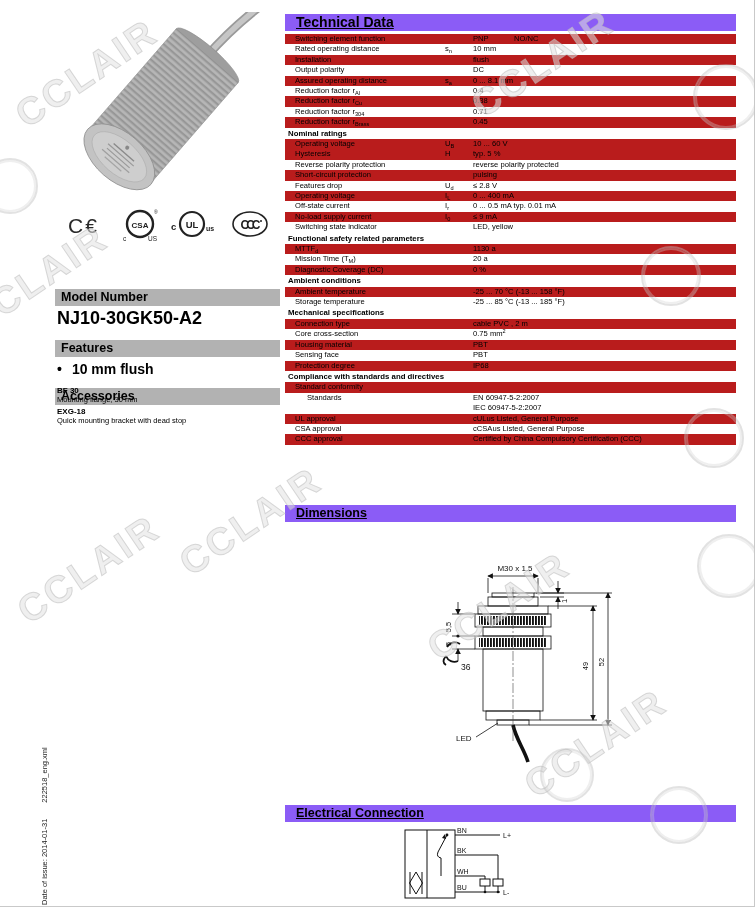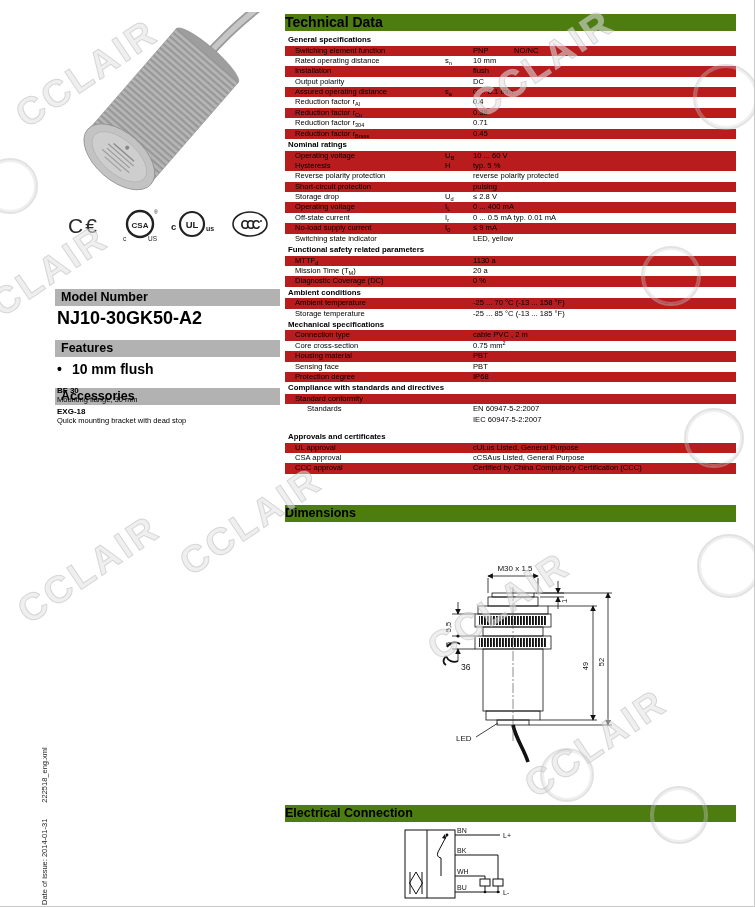--- a/index.html
+++ b/index.html
@@ -31,22 +31,22 @@
   .model-no{position:absolute;left:57px;top:308px;font-weight:bold;font-size:18px;}
   .feature{position:absolute;left:57px;top:361px;font-weight:bold;font-size:14px;}
   .feature::before{content:"•";margin-right:10px;}
   .accs{position:absolute;left:57px;top:383px;font-size:7.5px;line-height:9px;}
   .acc-name{font-weight:bold;font-size:8px;margin-top:3px;}
   
   .vmeta{position:absolute;left:40px;top:905px;transform:rotate(-90deg);transform-origin:0 0;
          white-space:nowrap;font-size:7.5px;color:#222;}
   .vmeta span{margin-right:16px;}
   
-  .bar{position:absolute;left:285px;width:451px;height:17px;background:#4d7c0f;
-       font-weight:bold;font-size:12.5px;line-height:17px;padding-left:0;box-sizing:border-box;}
+  .bar{position:absolute;left:285px;width:451px;height:17px;background:#8b5cf6;
+       font-weight:bold;font-size:12.5px;line-height:17px;padding-left:11px;box-sizing:border-box;text-decoration:underline;}
   .bar.tech{top:14px;font-size:14px;}
   .bar.dims{top:505px}.bar.elec{top:805px}
   .spec{position:absolute;left:285px;top:34px;width:451px;}
   .sec-title{font-weight:bold;font-size:7.8px;height:11.5px;line-height:12px;padding-left:3px;}
   .sec-title.gap{margin-top:6px;}
   .spec-row{position:relative;height:10.4px;line-height:10.4px;font-size:7.6px;}
   .spec-row.shaded{background:#b91c1c;}
   .spec-row.tall{height:20.8px;}
   .spec-row .lbl{display:inline-block;}
   .lbl.ind1{padding-left:10px;}.lbl.ind2{padding-left:22px;}
@@ -138,57 +138,55 @@
   <div class="lbar accessories">Accessories</div>
   <div class="accs">
     <div class="acc-name">BF 30</div>
     <div class="acc-desc">Mounting flange, 30 mm</div>
     <div class="acc-name">EXG-18</div>
     <div class="acc-desc">Quick mounting bracket with dead stop</div>
   </div>
 
   <div class="bar tech">Technical Data</div>
   <div class="spec">
-      <div class="sec-title">General specifications</div>
       <div class="spec-row shaded"><span class="lbl ind1">Switching element function</span><span class="val">PNP</span><span class="val2">NO/NC</span></div>
       <div class="spec-row"><span class="lbl ind1">Rated operating distance</span><span class="sym">s<sub>n</sub></span><span class="val">10 mm</span></div>
       <div class="spec-row shaded"><span class="lbl ind1">Installation</span><span class="val">flush</span></div>
       <div class="spec-row"><span class="lbl ind1">Output polarity</span><span class="val">DC</span></div>
       <div class="spec-row shaded"><span class="lbl ind1">Assured operating distance</span><span class="sym">s<sub>a</sub></span><span class="val">0 ... 8.1 mm</span></div>
       <div class="spec-row"><span class="lbl ind1">Reduction factor r<sub>Al</sub></span><span class="val">0.4</span></div>
       <div class="spec-row shaded"><span class="lbl ind1">Reduction factor r<sub>Cu</sub></span><span class="val">0.38</span></div>
       <div class="spec-row"><span class="lbl ind1">Reduction factor r<sub>304</sub></span><span class="val">0.71</span></div>
       <div class="spec-row shaded"><span class="lbl ind1">Reduction factor r<sub>Brass</sub></span><span class="val">0.45</span></div>
       <div class="sec-title">Nominal ratings</div>
       <div class="spec-row shaded"><span class="lbl ind1">Operating voltage</span><span class="sym">U<sub>B</sub></span><span class="val">10 ... 60 V</span></div>
       <div class="spec-row shaded"><span class="lbl ind1">Hysteresis</span><span class="sym">H</span><span class="val">typ. 5  %</span></div>
       <div class="spec-row"><span class="lbl ind1">Reverse polarity protection</span><span class="val">reverse polarity protected</span></div>
       <div class="spec-row shaded"><span class="lbl ind1">Short-circuit protection</span><span class="val">pulsing</span></div>
-      <div class="spec-row"><span class="lbl ind1">Storage drop</span><span class="sym">U<sub>d</sub></span><span class="val">≤ 2.8 V</span></div>
+      <div class="spec-row"><span class="lbl ind1">Features drop</span><span class="sym">U<sub>d</sub></span><span class="val">≤ 2.8 V</span></div>
       <div class="spec-row shaded"><span class="lbl ind1">Operating voltage</span><span class="sym">I<sub>L</sub></span><span class="val">0 ... 400 mA</span></div>
       <div class="spec-row"><span class="lbl ind1">Off-state current</span><span class="sym">I<sub>r</sub></span><span class="val">0 ... 0.5 mA typ. 0.01 mA</span></div>
       <div class="spec-row shaded"><span class="lbl ind1">No-load supply current</span><span class="sym">I<sub>0</sub></span><span class="val">≤ 9 mA</span></div>
       <div class="spec-row"><span class="lbl ind1">Switching state indicator</span><span class="val">LED, yellow</span></div>
       <div class="sec-title">Functional safety related parameters</div>
       <div class="spec-row shaded"><span class="lbl ind1">MTTF<sub>d</sub></span><span class="val">1130 a</span></div>
       <div class="spec-row"><span class="lbl ind1">Mission Time (T<sub>M</sub>)</span><span class="val">20 a</span></div>
       <div class="spec-row shaded"><span class="lbl ind1">Diagnostic Coverage (DC)</span><span class="val">0 %</span></div>
       <div class="sec-title">Ambient conditions</div>
       <div class="spec-row shaded"><span class="lbl ind1">Ambient temperature</span><span class="val">-25 ... 70 °C (-13 ... 158 °F)</span></div>
       <div class="spec-row"><span class="lbl ind1">Storage temperature</span><span class="val">-25 ... 85 °C (-13 ... 185 °F)</span></div>
       <div class="sec-title">Mechanical specifications</div>
       <div class="spec-row shaded"><span class="lbl ind1">Connection type</span><span class="val">cable PVC , 2 m</span></div>
       <div class="spec-row"><span class="lbl ind1">Core cross-section</span><span class="val">0.75 mm<sup>2</sup></span></div>
       <div class="spec-row shaded"><span class="lbl ind1">Housing material</span><span class="val">PBT</span></div>
       <div class="spec-row"><span class="lbl ind1">Sensing face</span><span class="val">PBT</span></div>
       <div class="spec-row shaded"><span class="lbl ind1">Protection degree</span><span class="val">IP68</span></div>
       <div class="sec-title">Compliance with standards and directives</div>
       <div class="spec-row shaded"><span class="lbl ind1">Standard conformity</span></div>
       <div class="spec-row tall"><span class="lbl ind2">Standards</span><span class="val">EN 60947-5-2:2007<br>IEC 60947-5-2:2007</span></div>
-      <div class="sec-title gap">Approvals and certificates</div>
       <div class="spec-row shaded"><span class="lbl ind1">UL approval</span><span class="val">cULus Listed, General Purpose</span></div>
       <div class="spec-row"><span class="lbl ind1">CSA approval</span><span class="val">cCSAus Listed, General Purpose</span></div>
       <div class="spec-row shaded"><span class="lbl ind1">CCC approval</span><span class="val">Certified by China Compulsory Certification (CCC)</span></div>
     </div>
 
   <div class="bar dims">Dimensions</div>
 
   <svg class="dimdraw" width="250" height="240" viewBox="0 0 250 240">
     <defs>
       <marker id="ah" viewBox="0 0 8 8" refX="7" refY="4" markerWidth="7" markerHeight="7" orient="auto-start-reverse">

